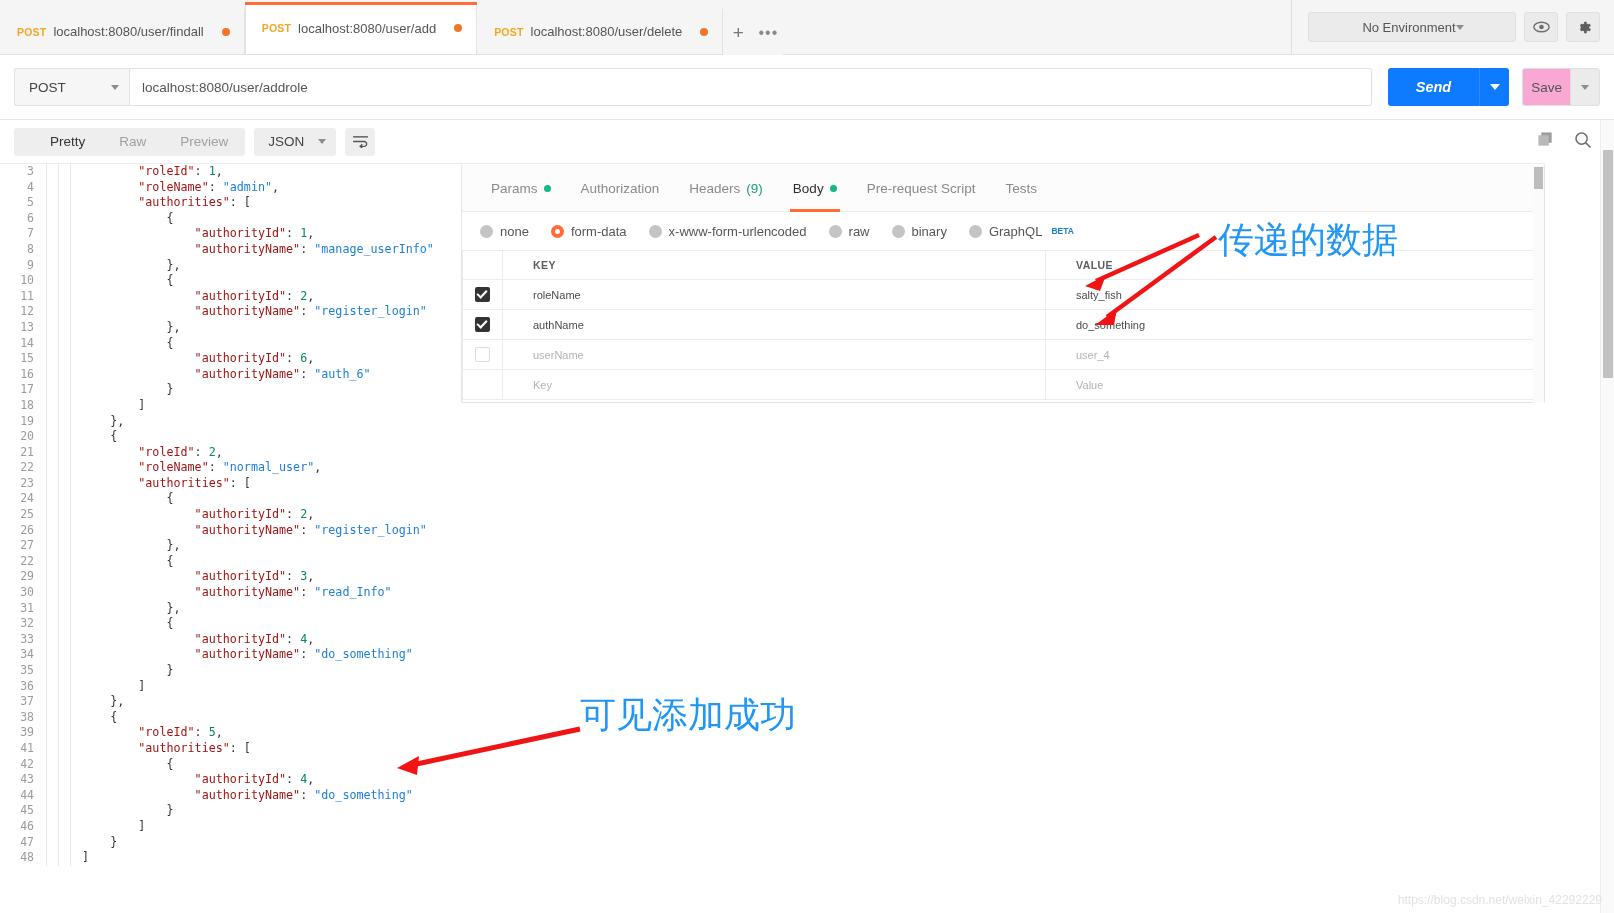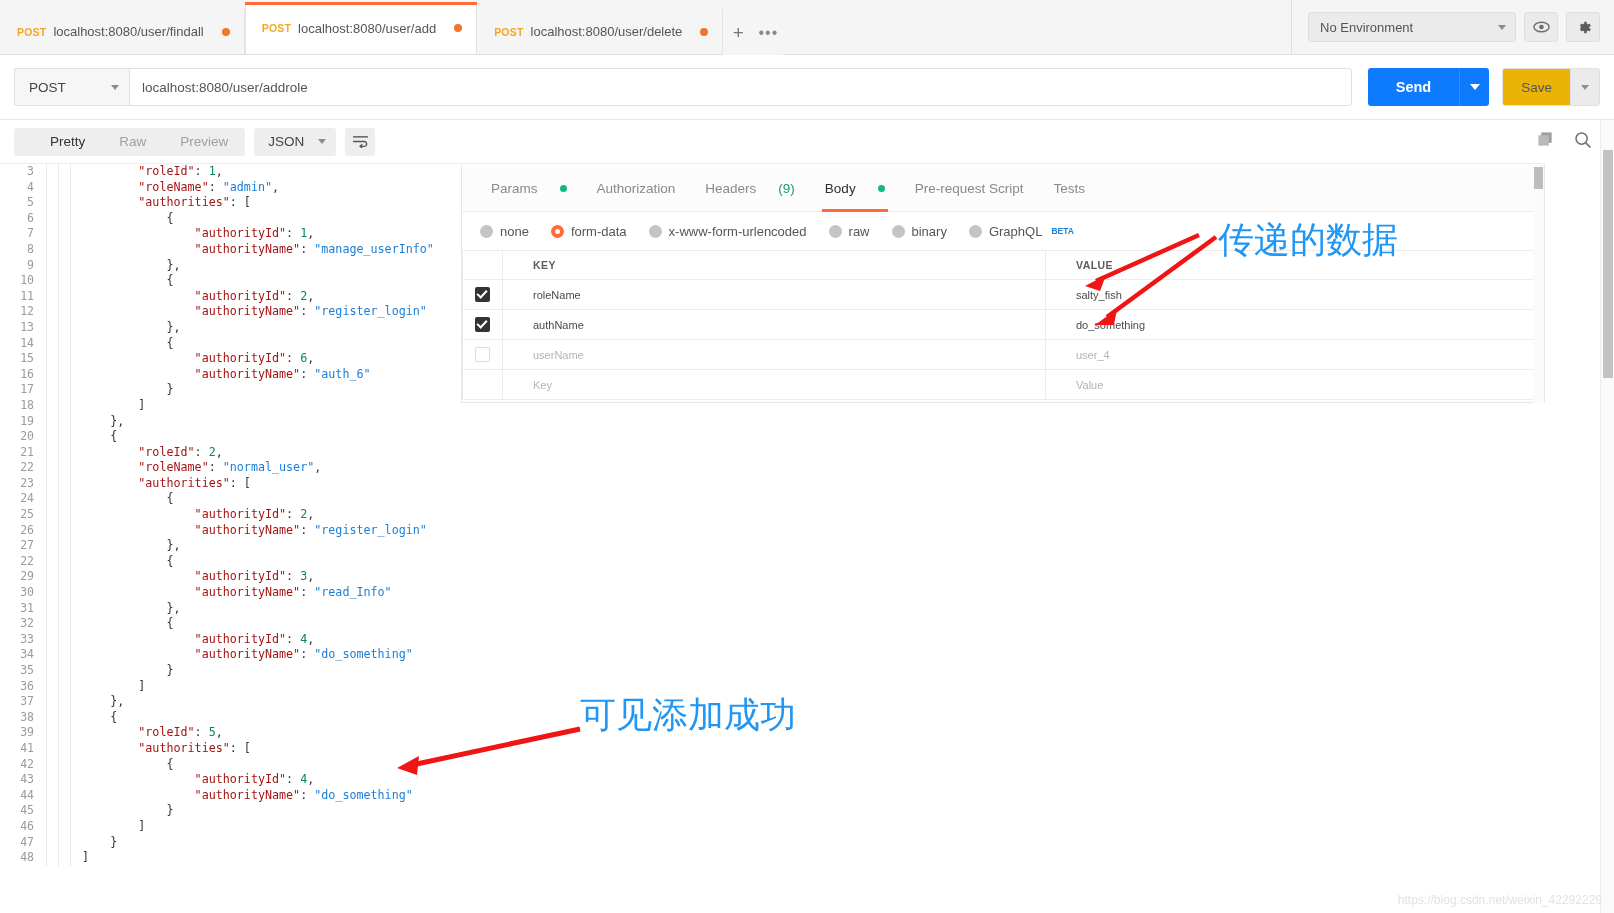--- a/index.html
+++ b/index.html
@@ -67,21 +67,21 @@
   .env-zone {
     display: flex; align-items: center; height: 55px;
     padding: 0 14px 0 16px; gap: 8px;
     border-left: 1px solid #e0e0e0;
     border-bottom: 1px solid #e0e0e0;
     background: #f5f5f5;
   }
   .env-select {
     width: 208px; height: 30px; background: #ebebeb;
     border: 1px solid #e0e0e0; border-radius: 3px;
-    display: flex; align-items: center; justify-content: space-between;
+    display: flex; align-items: center; justify-content: center;
     padding: 0 9px 0 11px; font-size: 13px; color: #555;
     cursor: pointer;
   }
   .caret-d {
     width: 0; height: 0; border-left: 4.5px solid transparent;
     border-right: 4.5px solid transparent; border-top: 5px solid #8d8d8d;
   }
   .icon-btn {
     width: 34px; height: 30px; background: #ebebeb;
     border: 1px solid #e0e0e0; border-radius: 3px;
@@ -108,38 +108,38 @@
     flex: 1; height: 38px; background: #fff;
     border: 1px solid #e0e0e0; border-radius: 0 3px 3px 0;
     display: flex; align-items: center; padding: 0 12px;
     font-size: 13.5px; color: #555;
   }
   .send-group { display: flex; margin-left: 16px; }
   .send-btn {
     height: 38px; background: #0e7afe; color: #fff;
     border-radius: 3px 0 0 3px; font-size: 14.5px; font-weight: bold;
     display: flex; align-items: center; justify-content: center;
-    padding: 0 28px; cursor: pointer;
+    padding: 0 28px; cursor: pointer; font-style: italic;
   }
   .send-caret {
     width: 30px; height: 38px; background: #0e7afe;
     border-left: 1px solid #2f8bfe; border-radius: 0 3px 3px 0;
     display: flex; align-items: center; justify-content: center;
     cursor: pointer;
   }
   .caret-w {
     width: 0; height: 0; border-left: 5px solid transparent;
     border-right: 5px solid transparent; border-top: 6px solid #fff;
   }
   .save-group { display: flex; margin-left: 13px; }
   .save-btn {
-    height: 38px; background: #eab308; border: 1px solid #e0e0e0;
+    height: 38px; background: #f9a8d4; border: 1px solid #e0e0e0;
     border-right: none; border-radius: 3px 0 0 3px;
     display: flex; align-items: center; justify-content: center;
-    padding: 0 18px; font-size: 13.5px; color: #555; cursor: pointer;
+    padding: 0 8px; font-size: 13.5px; color: #555; cursor: pointer;
   }
   .save-caret {
     width: 30px; height: 38px; background: #ebebeb;
     border: 1px solid #e0e0e0; border-radius: 0 3px 3px 0;
     display: flex; align-items: center; justify-content: center;
     cursor: pointer;
   }
 
   
   .resp-toolbar {
@@ -207,21 +207,21 @@
     border-right: 1px solid #e6e6e6;
   }
   .req-tabs {
     display: flex; align-items: center; height: 47px;
     padding-left: 14px; border-bottom: 1px solid #ececec;
     background: #fcfcfc;
   }
   .rtab {
     position: relative; height: 47px; display: flex; align-items: center;
     padding: 0 15px; font-size: 13.5px; color: #8a8a8a; cursor: pointer;
-    gap: 22px;
+    gap: 6px;
   }
   .rtab.active { color: #2f2f2f; }
   .rtab.active::after {
     content: ""; position: absolute; left: 12px; right: 12px; bottom: 0;
     height: 2.5px; background: #ff6c37;
   }
   .gdot { width: 7px; height: 7px; border-radius: 50%; background: #14b881; }
   .cnt { color: #1c9e6e; }
 
   .radio-row {

